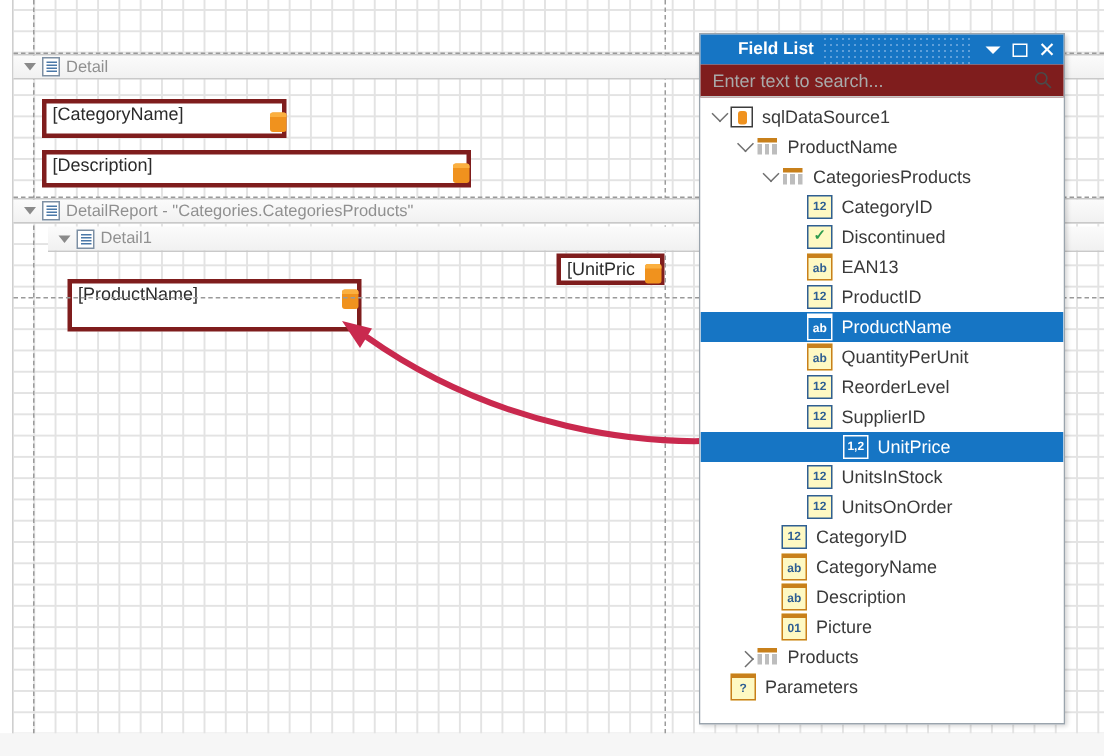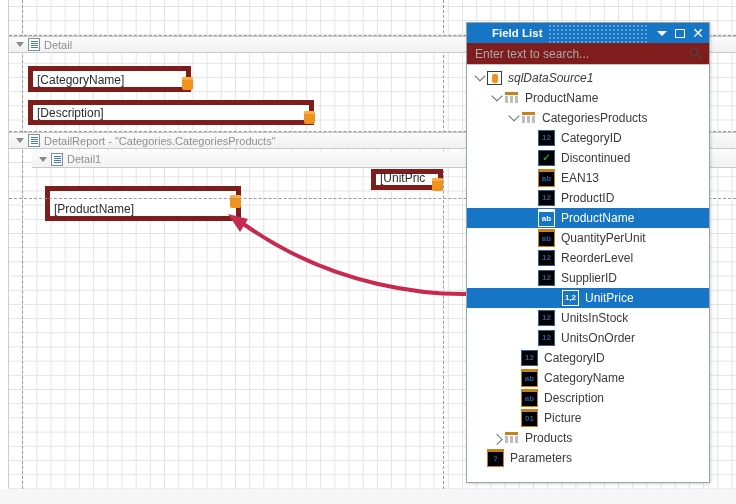--- a/index.html
+++ b/index.html
@@ -101,24 +101,24 @@
   .band-label {
     font-size: 11px;
     color: #909090;
     white-space: nowrap;
   }
 
   
   .rep-control {
     position: absolute;
     background: #ffffff;
-    border: 5px solid #7f1d1d;
-    box-sizing: border-box;
-    display: flex;
-    align-items: flex-end;
+    border: 3px solid #7f1d1d;
+    box-sizing: border-box;
+    display: flex;
+    align-items: flex-start;
     padding-left: 4px;
   }
   .rep-control .ctrl-text {
     font-size: 12px;
     color: #2b2b2b;
     white-space: nowrap;
     overflow: hidden;
   }
   .db-marker {
     position: absolute;
@@ -305,21 +305,21 @@
     left: 1px; top: 5px;
     width: 13px; height: 7px;
     background:
       linear-gradient(to right, #bdbdbd 3px, transparent 3px, transparent 5px, #bdbdbd 5px, #bdbdbd 8px, transparent 8px, transparent 10px, #bdbdbd 10px),
       linear-gradient(to bottom, transparent 3px, #ffffff 3px, #ffffff 4px, transparent 4px);
   }
   
   .ic-field {
     width: 15px; height: 14px;
     border: 1px solid #2f5f93;
-    background: #000000;
+    background: #fef9c3;
     display: flex;
     align-items: center;
     justify-content: center;
     font-size: 8px;
     font-weight: bold;
     color: #2f5f93;
     line-height: 1;
     font-family: "Liberation Sans", sans-serif;
   }
   .ic-field.orange-top {
@@ -419,21 +419,21 @@
       <input class="fl-search-input" type="text" placeholder="Enter text to search..." value="" style="">
       <span class="search-icon">
         <svg width="13" height="13" viewBox="0 0 13 13">
           <circle cx="5.2" cy="5.2" r="3.7" stroke="#4a4a4a" stroke-width="1.1" fill="none"></circle>
           <line x1="8.1" y1="8.1" x2="11.6" y2="11.6" stroke="#4a4a4a" stroke-width="1.1"></line>
         </svg>
       </span>
     </div>
 
     <div class="fl-tree" id="tree-container">
-        <div class="tree-row" style="padding-left: 6px; font-style: italic;">
+        <div class="tree-row" style="padding-left: 6px;">
           <span class="tw">
             <span class="chev-exp"></span>
           </span>
           <span class="ic ic-ds"></span>
           <span class="tree-label">sqlDataSource1</span>
         </div>
         <div class="tree-row" style="padding-left: 23px;">
           <span class="tw">
             <span class="chev-exp"></span>
           </span>

